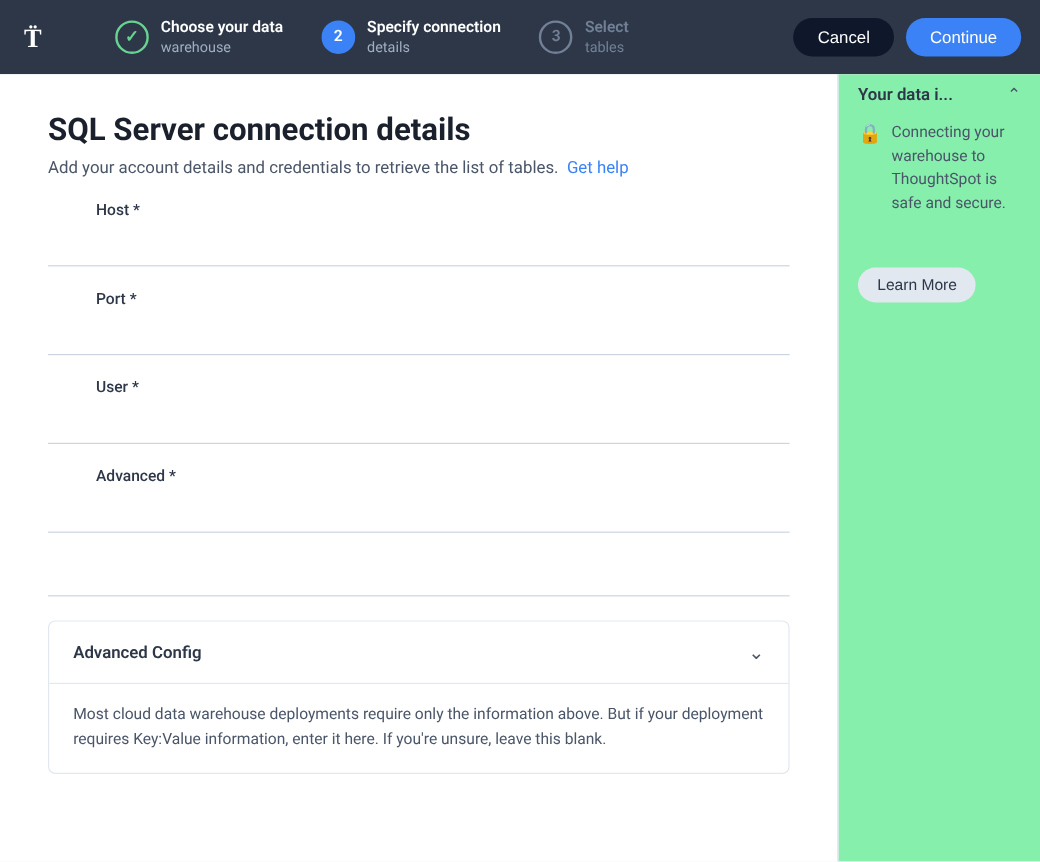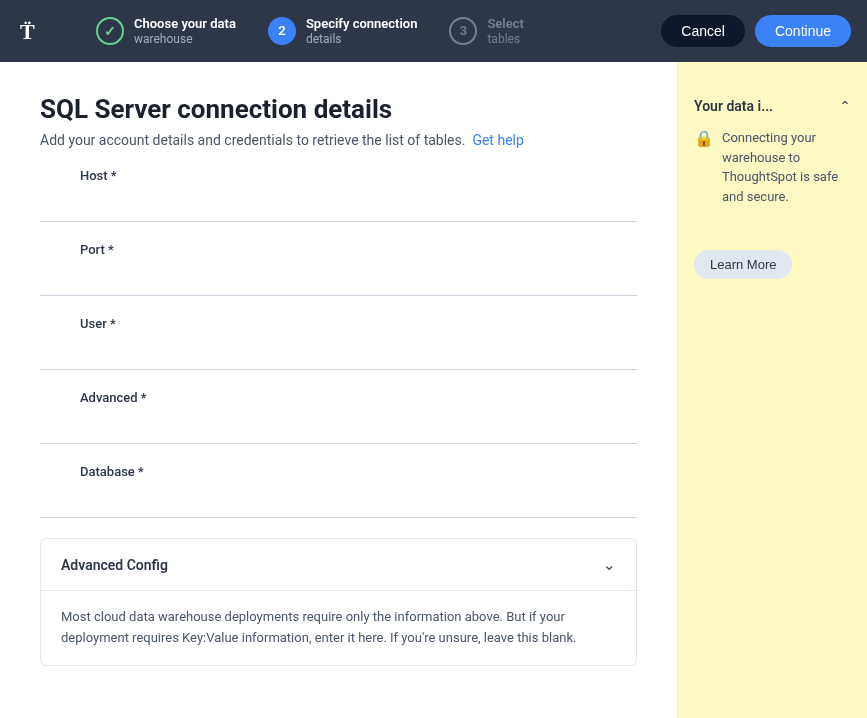--- a/index.html
+++ b/index.html
@@ -218,24 +218,24 @@
 
     .advanced-note {
       font-size: 13px;
       color: #4a5568;
       line-height: 1.6;
       padding-top: 16px;
     }
 
     
     .right-panel {
-      width: 190px;
-      background: #fef9c3;
+      width: 169px;
+      background: #86efac;
       border-left: 1px solid #e2e8f0;
-      padding: 36px 16px;
+      padding: 8px 16px;
       flex-shrink: 0;
     }
 
     .panel-header {
       display: flex;
       align-items: center;
       justify-content: space-between;
       margin-bottom: 14px;
     }
 
@@ -360,21 +360,20 @@
       <label class="field-label">User *</label>
       <input class="field-input" type="text" style="">
     </div>
 
     <div class="form-field">
       <label class="field-label">Advanced *</label>
       <input class="field-input" type="password" style="">
     </div>
 
     <div class="form-field">
-      <label class="field-label">Database *</label>
       <input class="field-input" type="text" style="">
     </div>
 
     <div class="advanced-config">
       <div class="advanced-config-header">
         <span class="advanced-config-title">Advanced Config</span>
         <span class="chevron-icon">⌄</span>
       </div>
       <div class="advanced-config-body">
         <p class="advanced-note">Most cloud data warehouse deployments require only the information above. But if your deployment requires Key:Value information, enter it here. If you're unsure, leave this blank.</p>

